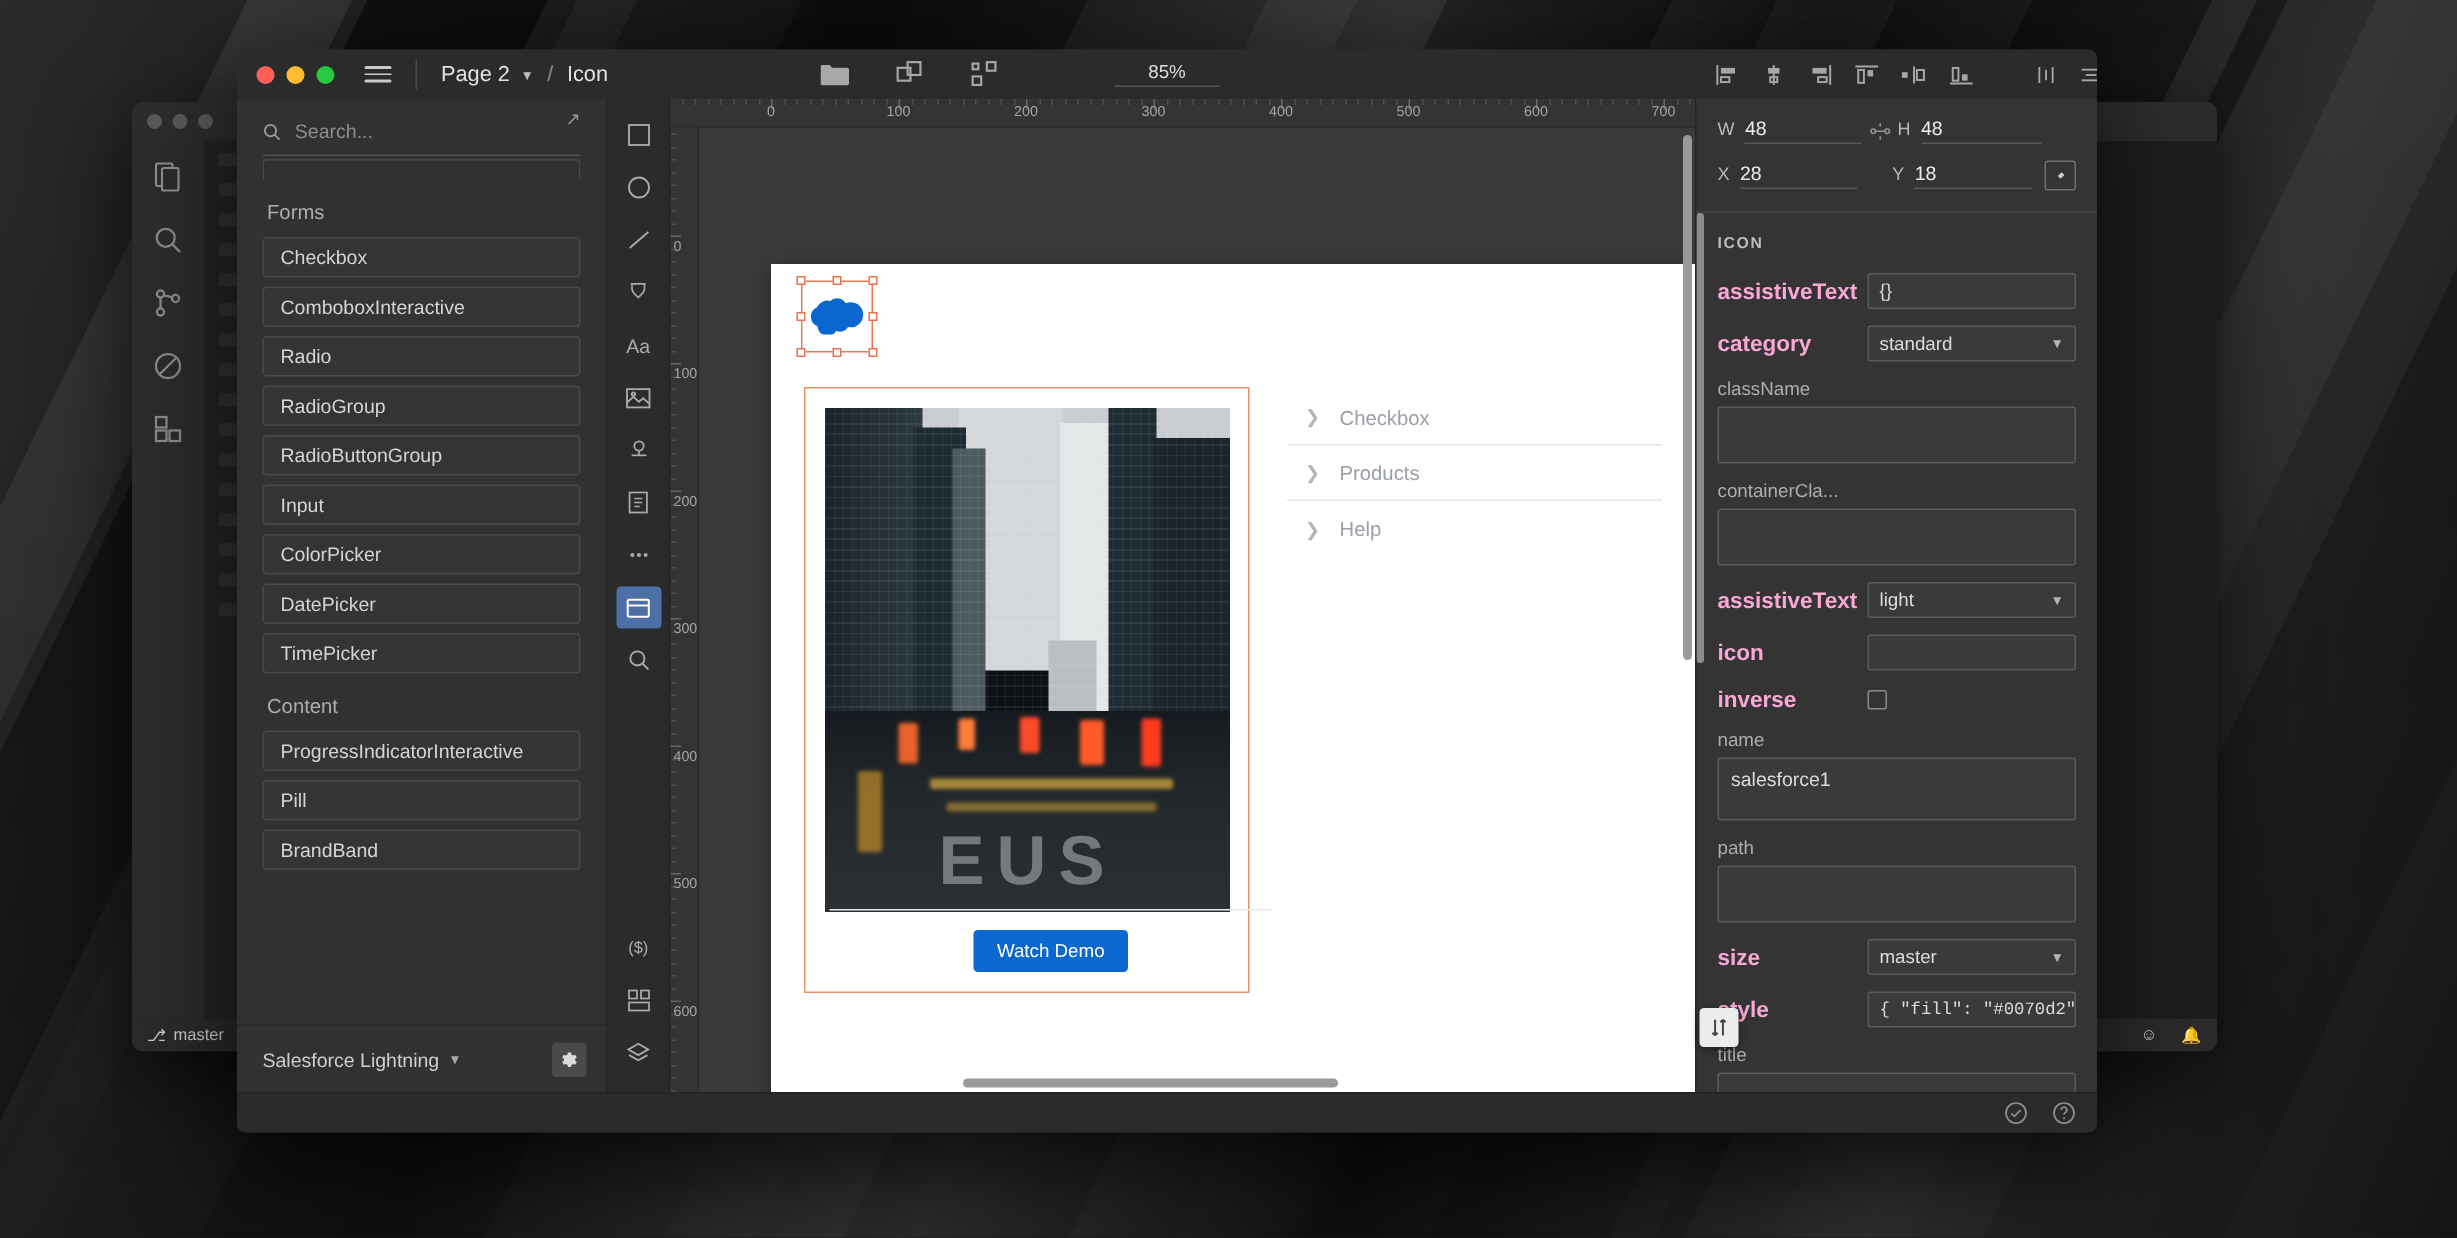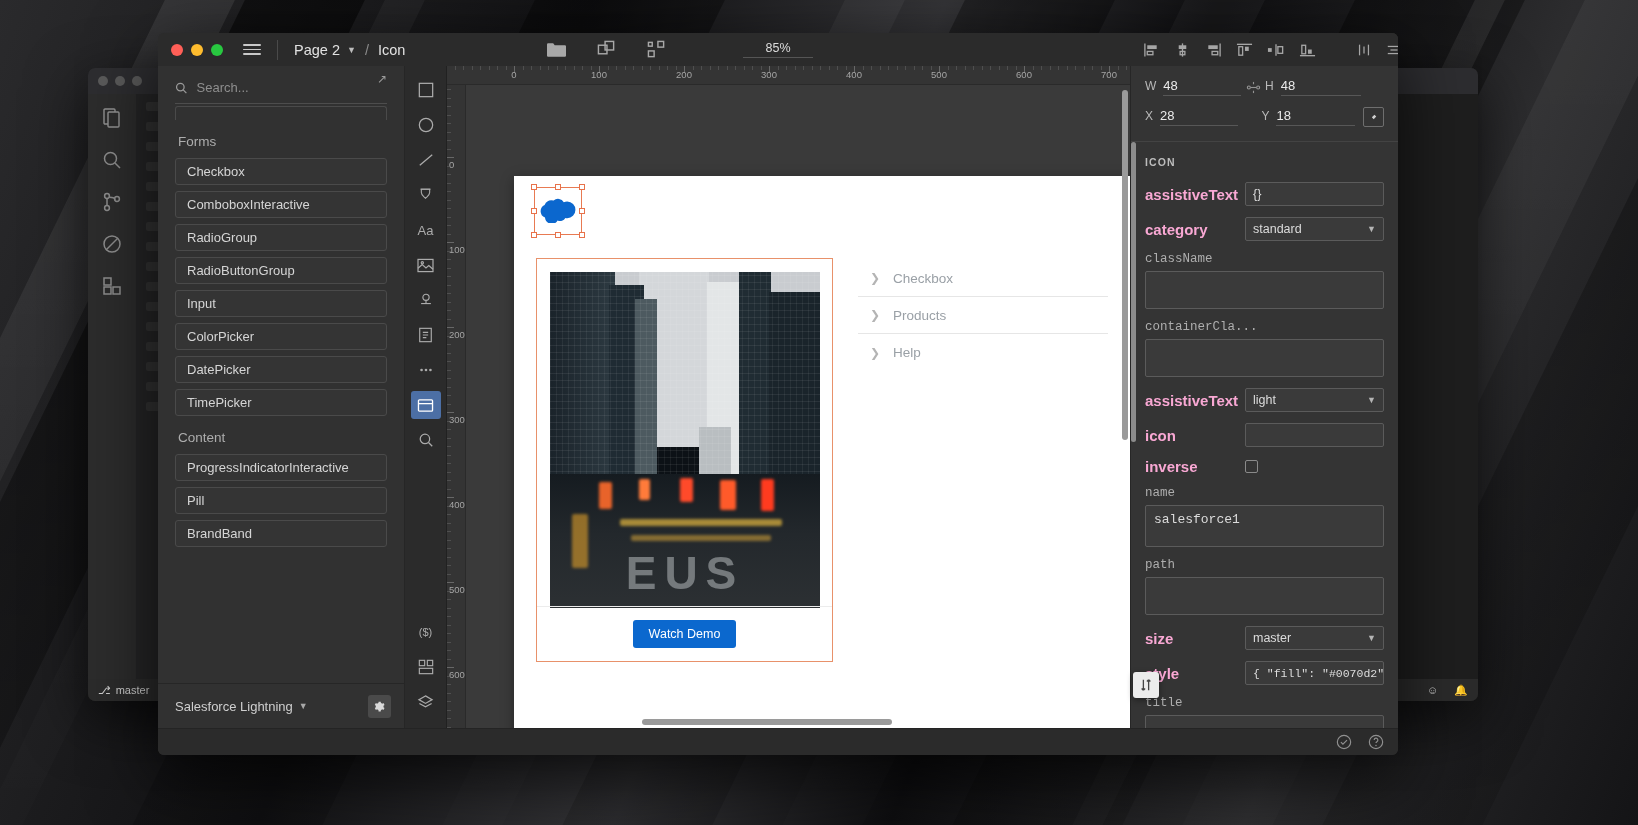--- a/index.html
+++ b/index.html
@@ -205,21 +205,21 @@
     position: absolute; left: 0; bottom: 0; width: 100%; height: 40%;
     background: linear-gradient(180deg,#151b20 0%, #23282c 45%, #2c3033 100%);
   }
   .streak { position:absolute; border-radius: 2px; filter: blur(1.4px); }
   .roadtext {
     position: absolute; left: 0; bottom: 8px; width: 100%; text-align: center;
     color: rgba(225,228,230,.42); font-size: 46px; letter-spacing: 8px;
     font-family: "Liberation Sans", sans-serif; font-weight: 700;
   }
   #card-btn-row {
-    position: absolute; left: 0; bottom: 0; width: 100%; height: 55px;
+    position: absolute; left: 16px; bottom: 0; width: 100%; height: 55px;
     display: flex; align-items: center; justify-content: center;
     border-top: 1px solid #ececec;
   }
   #watch-demo {
     background: #0b68ce; color: #fff; border: none; border-radius: 3px;
     font-size: 12.5px; padding: 7px 16px; cursor: pointer;
     font-family: "Liberation Sans", sans-serif;
   }
   #accordion { position: absolute; left: 344px; top: 84px; width: 250px; }
   .acc-row {
@@ -272,21 +272,21 @@
     color: #dcdcdc; font-size: 12.5px; display: flex; align-items: center; padding: 0 7px;
     overflow: hidden; white-space: nowrap;
   }
   .pfield.mono { font-family: "Liberation Mono", monospace; font-size: 11.5px; }
   .pselect {
     flex: 1; height: 24px; border: 1px solid #5b5b5b; border-radius: 2px; background: #3a3a3a;
     color: #dcdcdc; font-size: 12.5px; display: flex; align-items: center; padding: 0 7px;
     justify-content: space-between; cursor: pointer;
   }
   .pselect .cv { font-size: 9px; color: #b5b5b5; }
-  .pcol { margin-bottom: 11px; font-family: Liberation Mono, monospace; }
+  .pcol { margin-bottom: 11px; }
   .pcol label { color: #aeaeae; font-size: 12.5px; display: block; margin-bottom: 5px; }
   .pbox {
     height: 38px; border: 1px solid #5b5b5b; border-radius: 2px; background: #3a3a3a;
     color: #dcdcdc; font-size: 13px; padding: 6px 8px;
   }
   .pbox.tall { height: 42px; }
   .pcheck {
     width: 13px; height: 13px; border: 1px solid #8a8a8a; border-radius: 2px; background: transparent;
     cursor: pointer;
   }
@@ -514,20 +514,21 @@
         <input type="text" placeholder="Search..." style="">
         <span class="expand-arrow">↗</span>
       </div>
 
       <div id="comp-scroll">
         <div class="comp-cut"></div>
 
         <div class="grp-title">Forms</div>
         <div class="comp-item">Checkbox</div>
         <div class="comp-item">ComboboxInteractive</div>
+        <div class="comp-item">Radio</div>
         <div class="comp-item">RadioGroup</div>
         <div class="comp-item">RadioButtonGroup</div>
         <div class="comp-item">Input</div>
         <div class="comp-item">ColorPicker</div>
         <div class="comp-item">DatePicker</div>
         <div class="comp-item">TimePicker</div>
 
         <div class="grp-title" style="margin-top:14px">Content</div>
         <div class="comp-item">ProgressIndicatorInteractive</div>
         <div class="comp-item">Pill</div>

